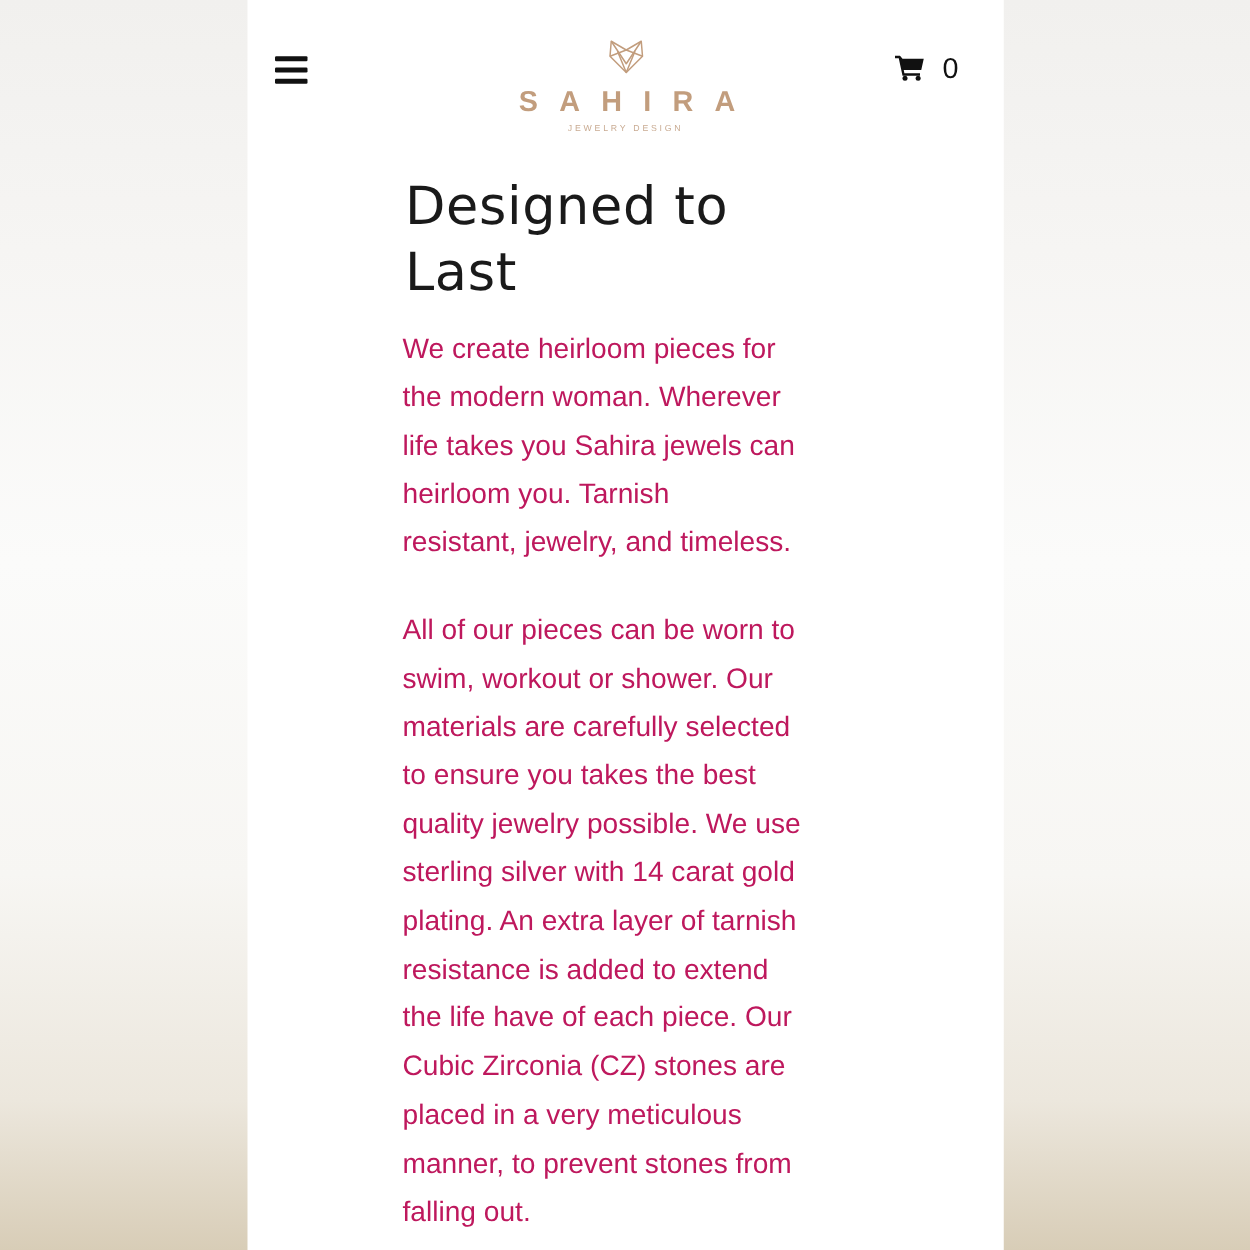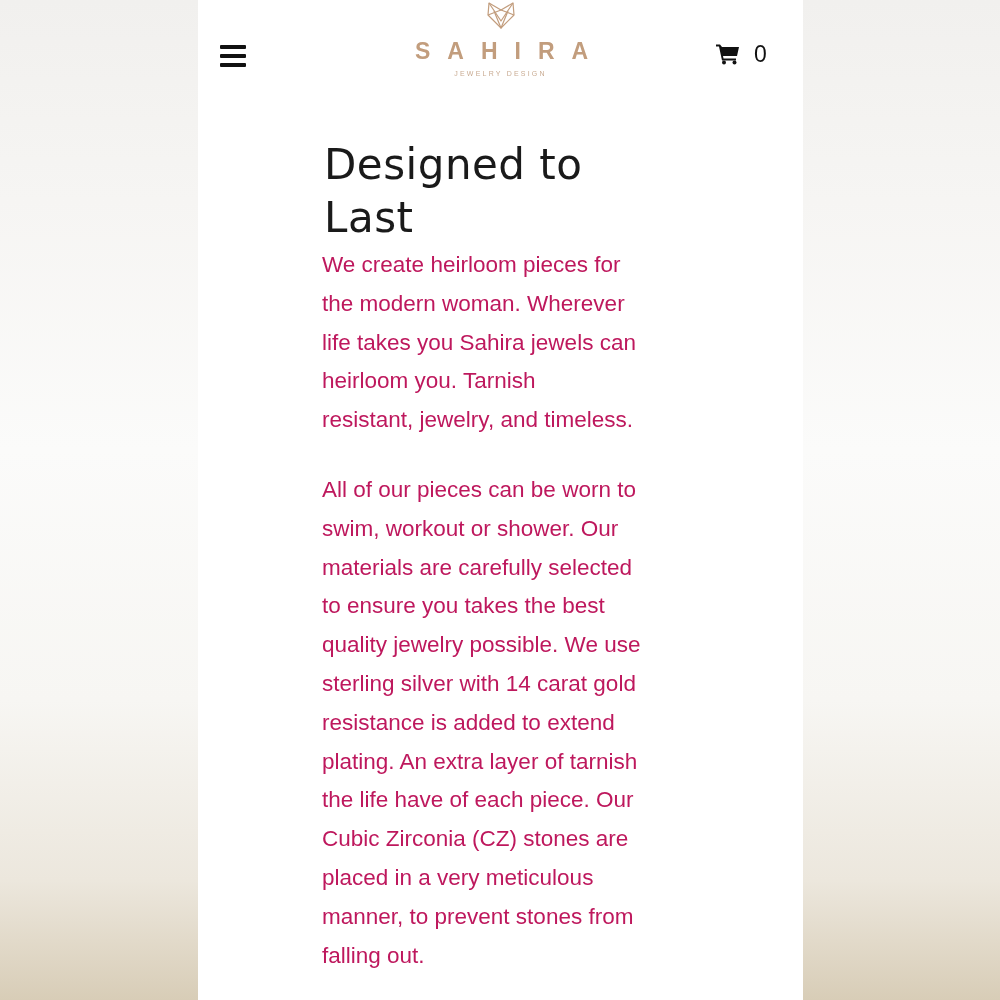--- a/index.html
+++ b/index.html
@@ -10,37 +10,37 @@
     }
     .panel {
       position: absolute; left: 198px; top: 0; width: 605px; height: 1000px;
       background: #ffffff;
     }
     .menu-btn {
       position: absolute; left: 22px; top: 45px; width: 26px; height: 22px;
       display: flex; flex-direction: column; justify-content: space-between; cursor: pointer;
     }
     .menu-btn span { display: block; height: 4px; background: #111; border-radius: 1px; }
-    .logo { position: absolute; left: 200px; top: 1px; width: 205px; text-align: center; }
+    .logo { position: absolute; left: 200px; top: 31px; width: 205px; text-align: center; }
     .logo svg { display: block; margin: 0 auto; }
     .brand {
       margin-top: 9px; color: #c29d7d; font-size: 23px; letter-spacing: 17px;
       padding-left: 17px; font-weight: bold; line-height: 26px;
     }
     .tagline {
       margin-top: 6px; color: #c9ab92; font-size: 7px; letter-spacing: 2.2px; line-height: 8px;
     }
     .cart {
       position: absolute; left: 518px; top: 42px; display: flex; align-items: center; cursor: pointer;
     }
     .cart-count { font-size: 23px; color: #111; margin-left: 14px; line-height: 24px; }
     .content { position: absolute; left: 124px; top: 138px; width: 370px; }
     .title {
       font-family: "DejaVu Sans", sans-serif; font-size: 42px; line-height: 53px;
-      color: #1a1a1a; margin: 0 0 2px 2px; font-weight: normal; letter-spacing: 0.5px;
+      color: #1a1a1a; margin: 0 0 16px 2px; font-weight: normal; letter-spacing: 0.5px;
     }
     .para {
       font-family: "Liberation Sans", sans-serif; font-size: 22.5px; line-height: 38.8px;
       color: #be185d; margin: 0;
     }
     .para + .para { margin-top: 31px; }
     .line { display: block; white-space: nowrap; }
   </style>
 </head>
 <body>
@@ -87,22 +87,22 @@
       <span class="line">resistant, jewelry, and timeless.</span>
     </p>
 
     <p class="para">
       <span class="line">All of our pieces can be worn to</span>
       <span class="line">swim, workout or shower. Our</span>
       <span class="line">materials are carefully selected</span>
       <span class="line">to ensure you takes the best</span>
       <span class="line">quality jewelry possible. We use</span>
       <span class="line">sterling silver with 14 carat gold</span>
+      <span class="line">plating. An extra layer of tarnish</span>
       <span class="line">resistance is added to extend</span>
-      <span class="line">plating. An extra layer of tarnish</span>
       <span class="line">the life have of each piece. Our</span>
       <span class="line">Cubic Zirconia (CZ) stones are</span>
       <span class="line">placed in a very meticulous</span>
       <span class="line">manner, to prevent stones from</span>
       <span class="line">falling out.</span>
     </p>
   </div>
 </div>
 
 </body></html>

